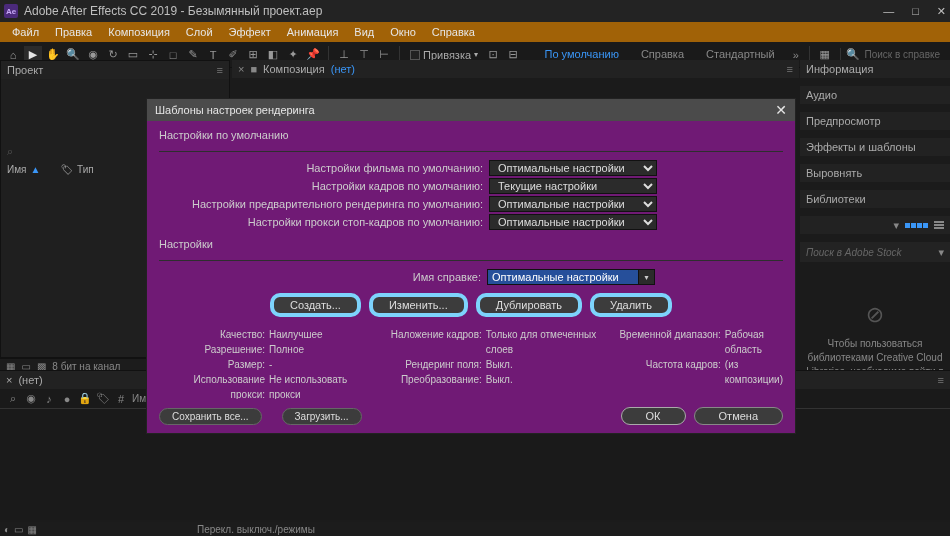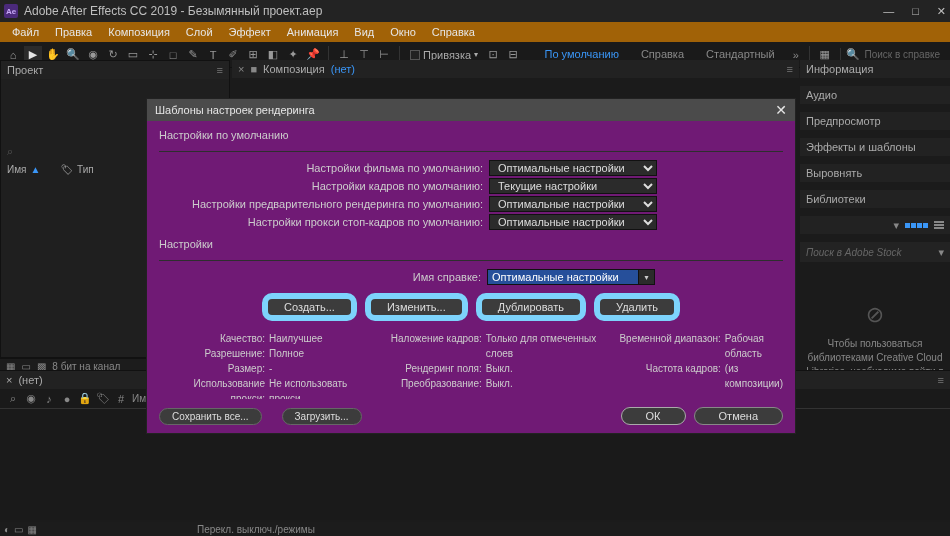--- a/index.html
+++ b/index.html
@@ -73,21 +73,21 @@
 .dialog hr { border: none; border-top: 1px solid #2e2e2e; margin: 4px 0 8px 0; }
 .def-row { display: flex; align-items: center; margin-bottom: 2px; }
 .def-row label { width: 330px; text-align: right; color: #ccc; padding-right: 6px; font-size: 11px; }
 .def-row select { width: 168px; background: #2b2b2b; color: #ddd; border: 1px solid #111; font-size: 11px; height: 16px; padding: 0 4px; }
 .settings-row { display: flex; align-items: center; justify-content: flex-end; margin-bottom: 8px; padding-right: 128px; }
 .settings-row label { color: #ccc; padding-right: 6px; font-size: 11px; }
 .settings-row .combo { width: 168px; display: flex; }
 .settings-row .combo input { flex: 1; background: #264f9a; color: #fff; border: 1px solid #111; font-size: 11px; height: 16px; padding: 0 4px; }
 .settings-row .combo .dd { width: 16px; background: #2b2b2b; border: 1px solid #111; border-left: none; display: flex; align-items: center; justify-content: center; color: #ccc; font-size: 8px; cursor: pointer; }
 .btn-row { display: flex; justify-content: center; gap: 8px; margin-bottom: 10px; }
-.btn { background: #3c3c3c; color: #ddd; border: 6px solid #7dd3fc; border-radius: 10px; padding: 2px 16px; font-size: 11px; cursor: pointer; }
+.btn { background: #3c3c3c; color: #ddd; border: 4px solid #7dd3fc; border-radius: 10px; padding: 2px 16px; font-size: 11px; cursor: pointer; }
 .info-grid { display: flex; gap: 18px; font-size: 10px; color: #ccc; line-height: 1.5; margin-top: 4px; }
 .info-col { }
 .info-col .r { display: flex; }
 .info-col .r .k { text-align: right; color: #ccc; padding-right: 4px; min-width: 110px; }
 .info-col .r .v { color: #ccc; }
 .dialog-footer { display: flex; align-items: center; padding: 8px 12px; gap: 8px; }
 .dialog-footer .left-btns { display: flex; gap: 20px; }
 .dialog-footer .right-btns { margin-left: auto; display: flex; gap: 8px; }
 .dialog-footer .btn-dlg { background: #3c3c3c; color: #ddd; border: 1px solid #888; border-radius: 10px; padding: 2px 24px; font-size: 11px; cursor: pointer; }
 .dialog-footer .btn-dlg.ok { border-color: #aaa; }

